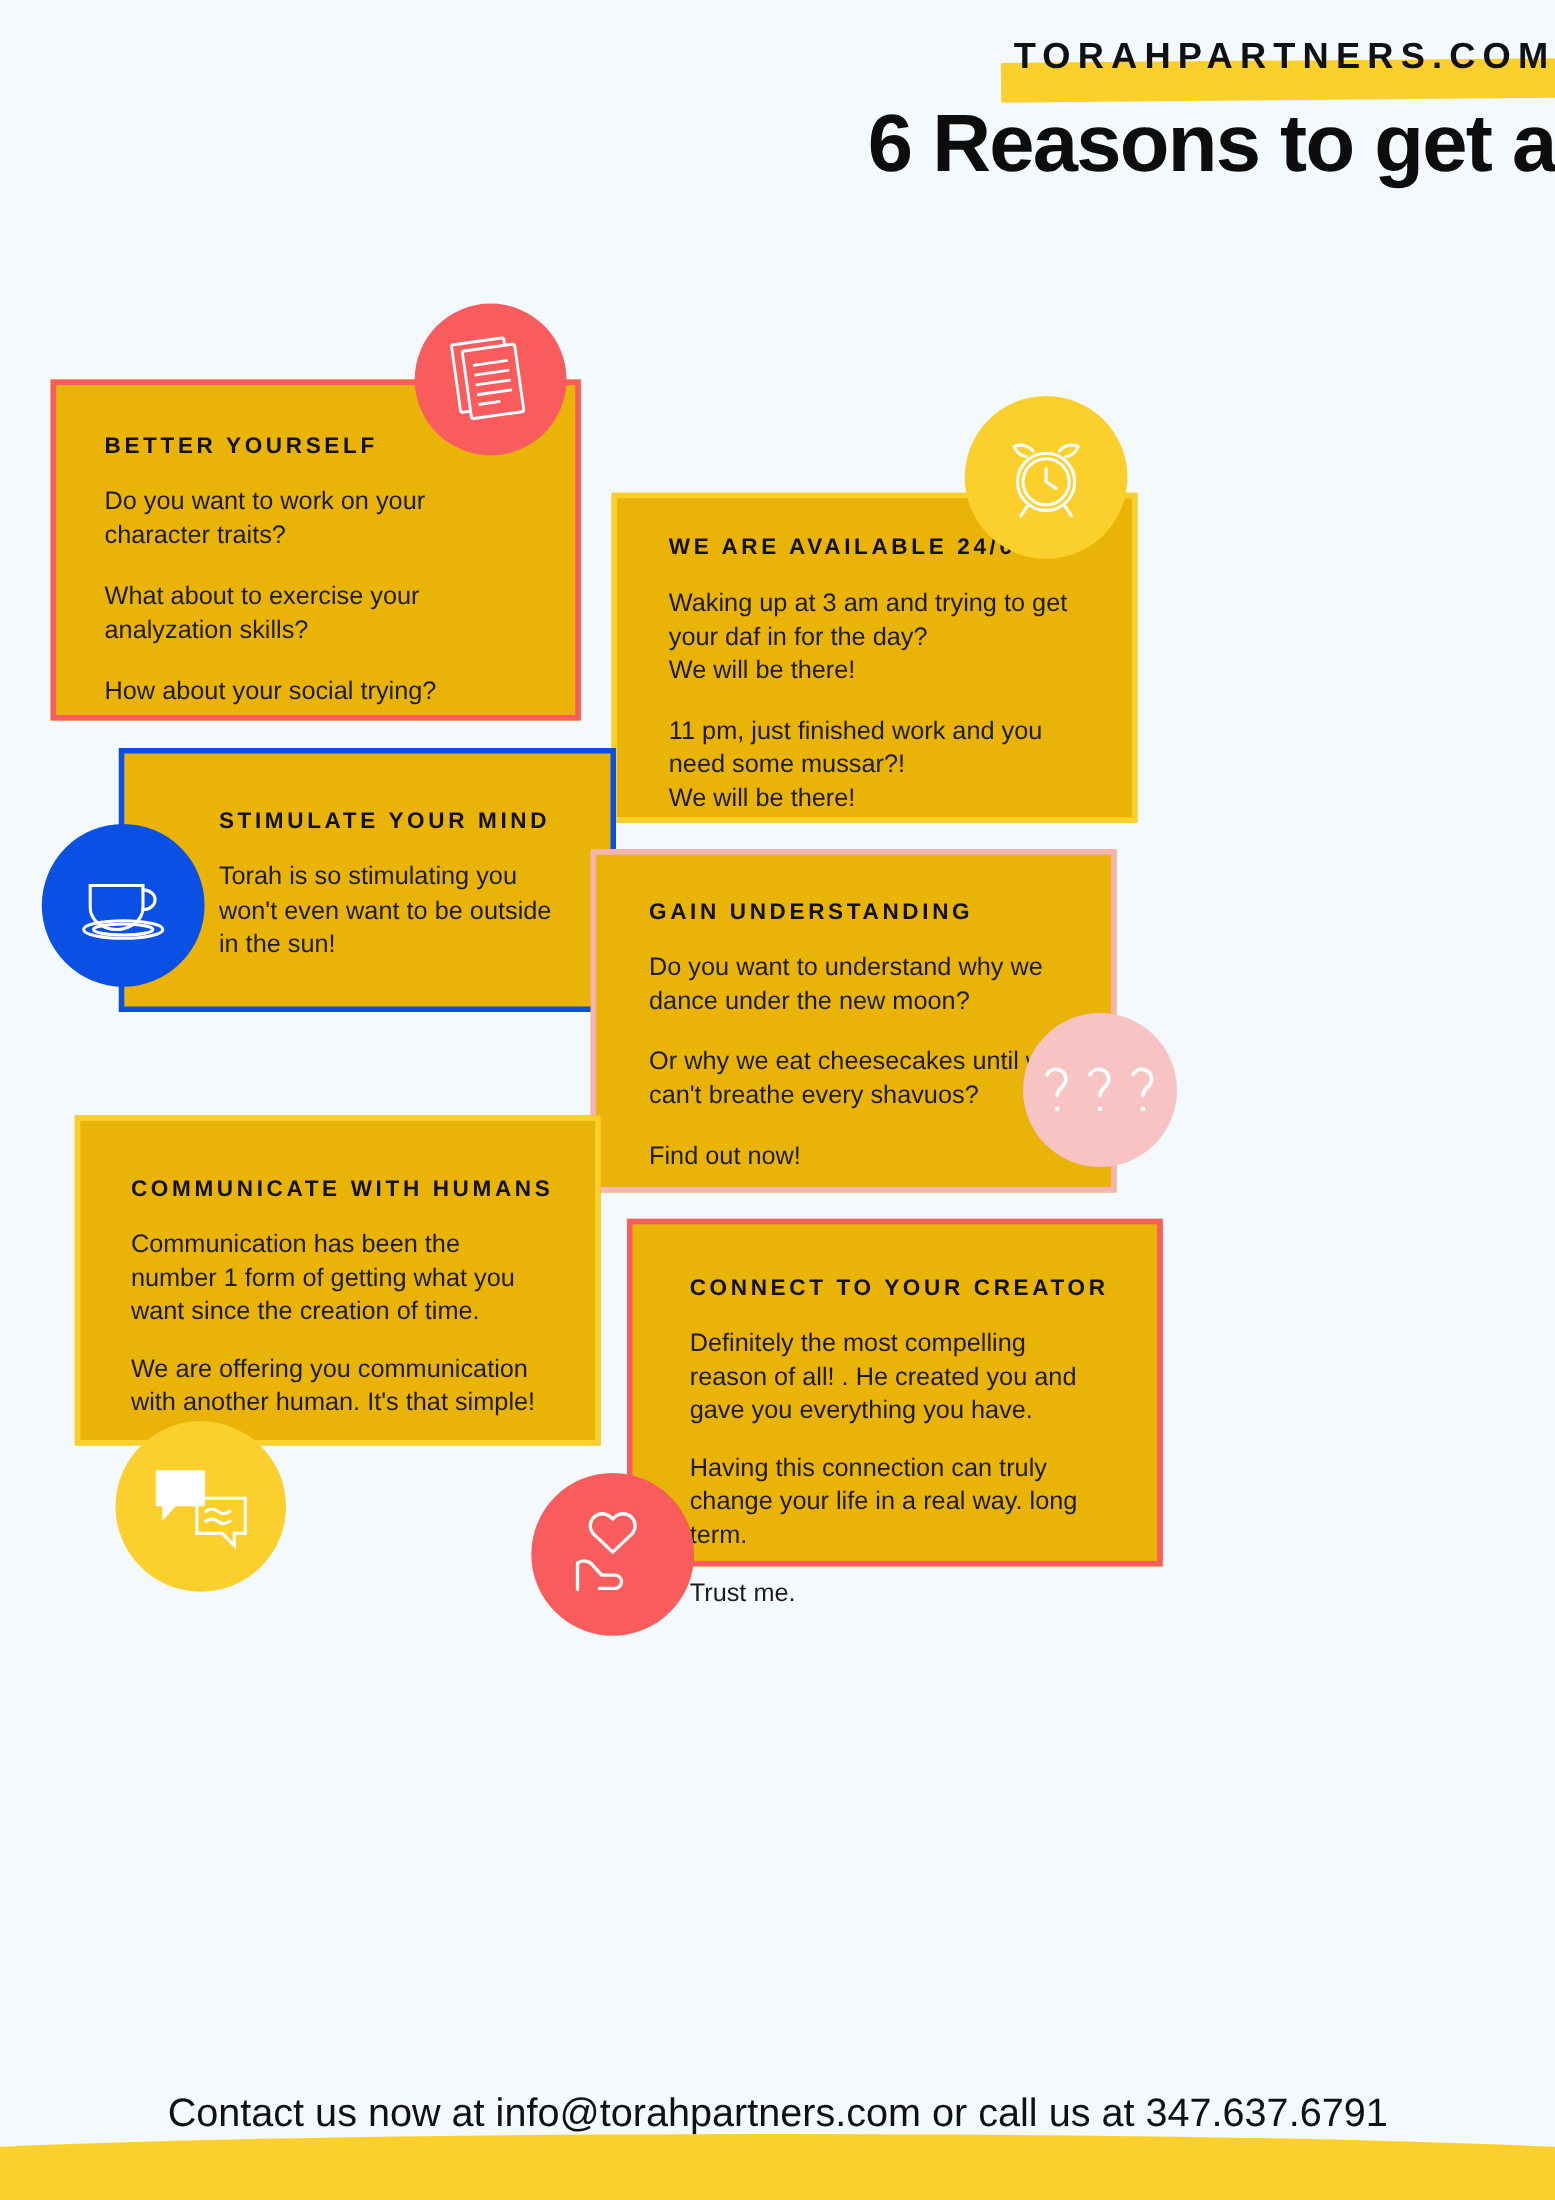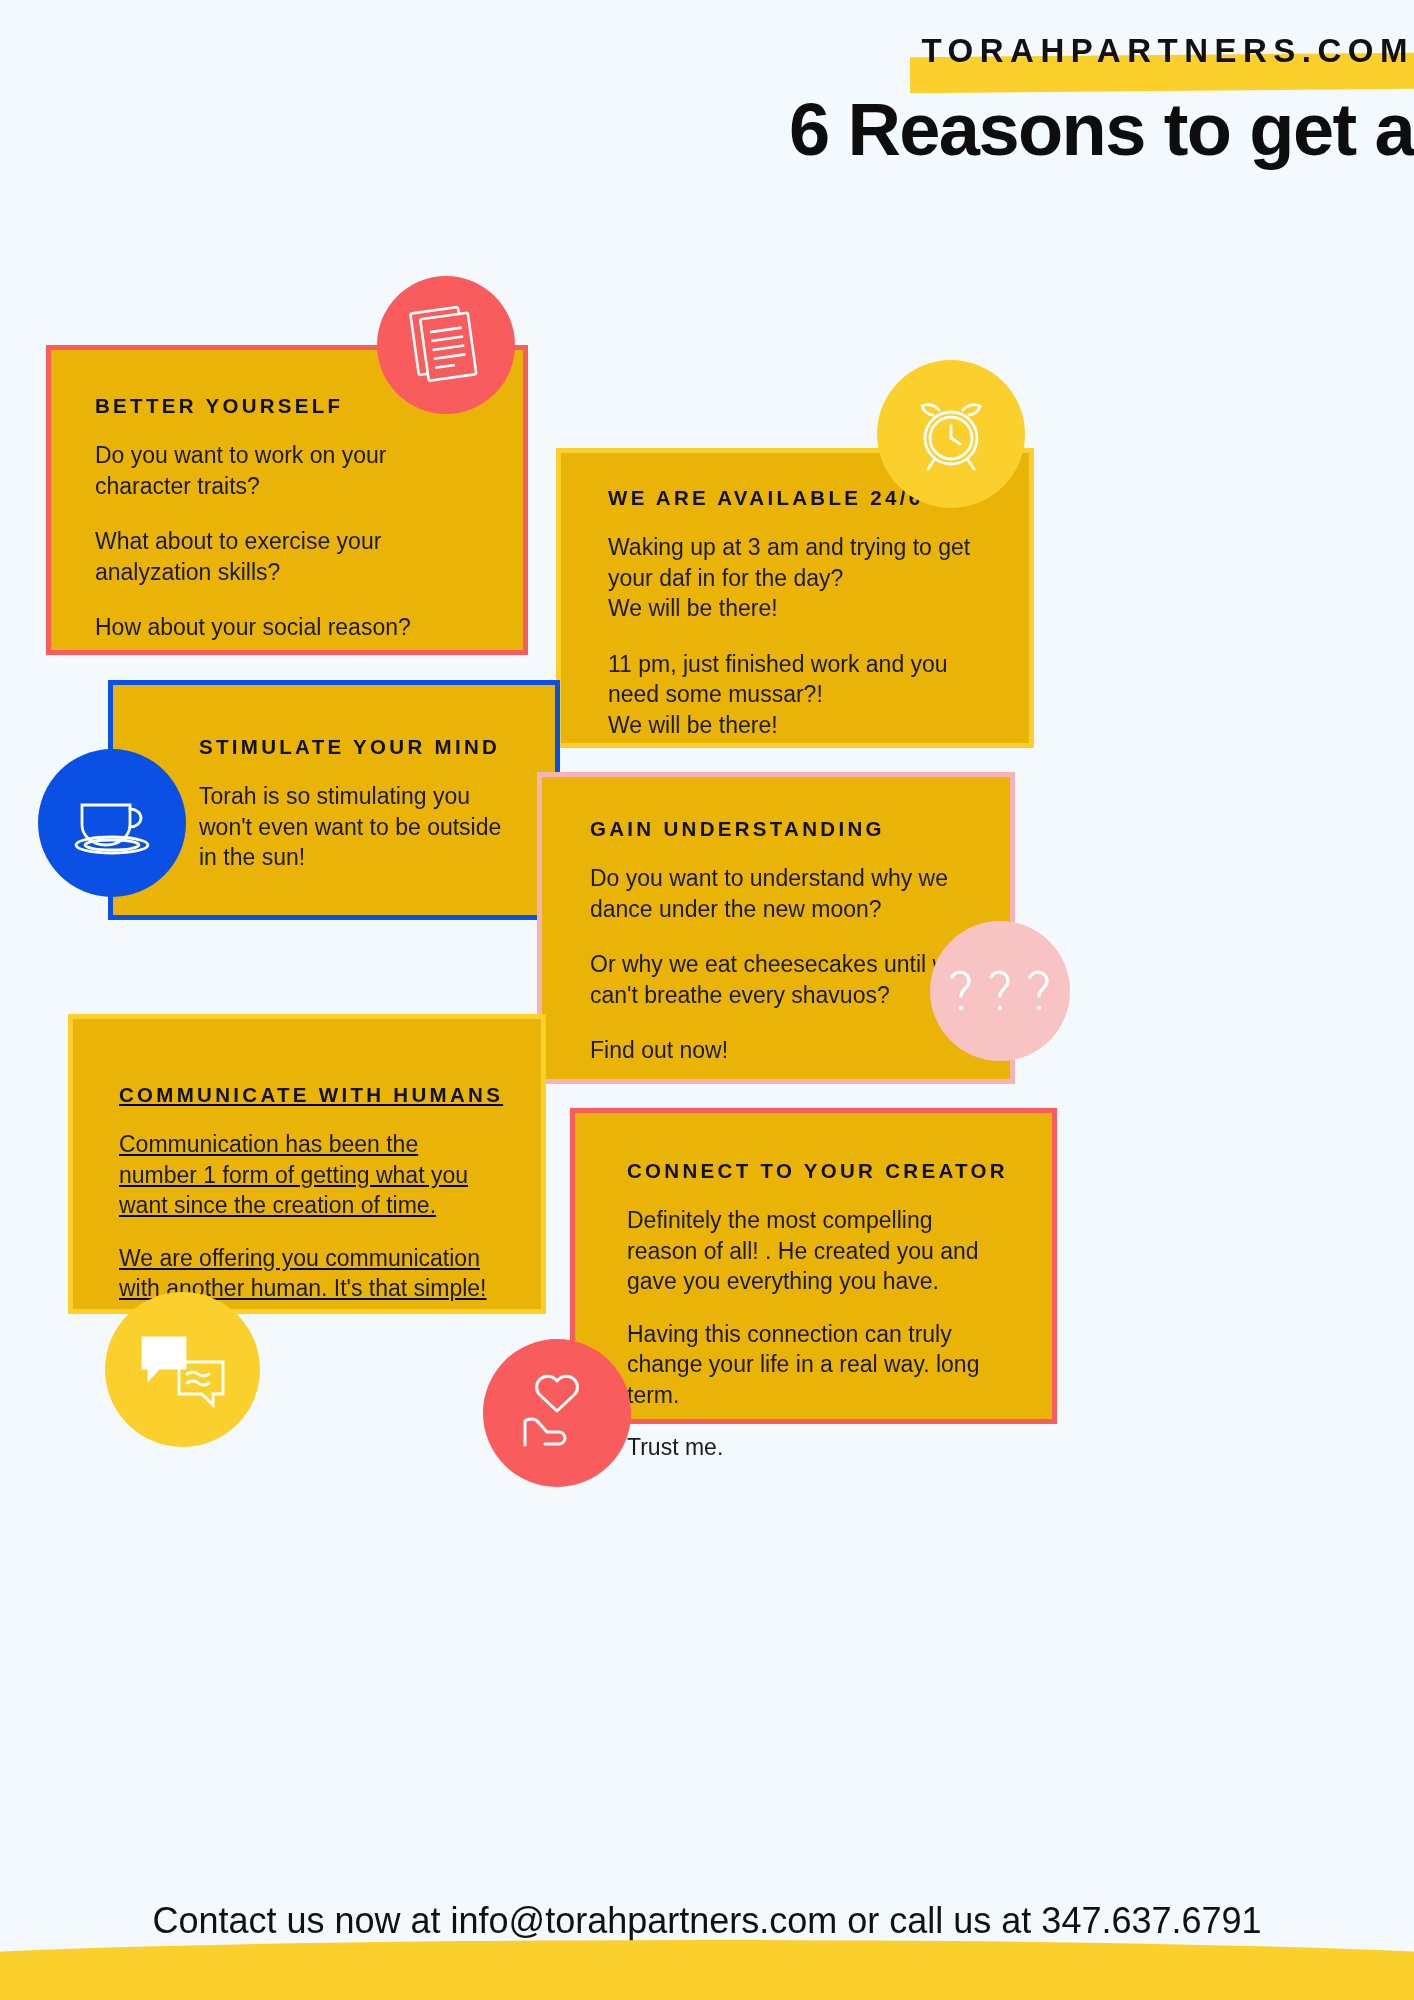--- a/index.html
+++ b/index.html
@@ -84,21 +84,21 @@
   #card-better      { left: 46px;  top: 345px;  width: 482px; height: 310px;  border: 5px solid #f85c5c; }
   #card-available   { left: 556px; top: 448px;  width: 478px; height: 300px;  border: 5px solid #fbd02d; }
   #card-stimulate   { left: 108px; top: 680px;  width: 452px; height: 240px;  border: 5px solid #0a50e5; }
   #card-gain        { left: 537px; top: 772px;  width: 478px; height: 312px;  border: 5px solid #f4b4b4; }
   #card-communicate { left: 68px;  top: 1014px; width: 478px; height: 300px;  border: 5px solid #fbd02d; }
   #card-connect     { left: 570px; top: 1108px; width: 487px; height: 316px;  border: 5px solid #f85c5c; }
 
   #card-better      .card-inner { padding-left: 44px; padding-top: 44px; }
   #card-stimulate   .card-inner { padding-left: 86px; padding-top: 50px; }
   #card-gain        .card-inner { padding-left: 48px; padding-top: 40px; }
-  #card-communicate .card-inner { padding-left: 46px; padding-top: 64px; text-decoration: underline; }
+  #card-communicate .card-inner { padding-left: 46px; padding-top: 50px; }
   #card-connect     .card-inner { padding-left: 52px; padding-top: 46px; }
   #card-available   .card-inner { padding-left: 47px; padding-top: 33px; }
 
   #card-stimulate .card-body p,
   #card-communicate .card-body p,
   #card-connect .card-body p { margin-bottom: 22px; }
 
   
   .icon-badge {
     position: absolute;
@@ -157,21 +157,21 @@
     <div>6 Reasons to get a</div>
   </div>
 </div>
 
 <div class="card" id="card-better">
   <div class="card-inner">
     <div class="card-title">BETTER YOURSELF</div>
     <div class="card-body">
       <p>Do you want to work on your character traits?</p>
       <p>What about to exercise your analyzation skills?</p>
-      <p>How about your social reason?</p>
+      <p>How about your social trying?</p>
     </div>
   </div>
 </div>
 
 <div class="card" id="card-available">
   <div class="card-inner">
     <div class="card-title">WE ARE AVAILABLE 24/6</div>
     <div class="card-body">
       <p style="white-space:pre-line">Waking up at 3 am and trying to get your daf in for the day?
 We will be there!</p>

